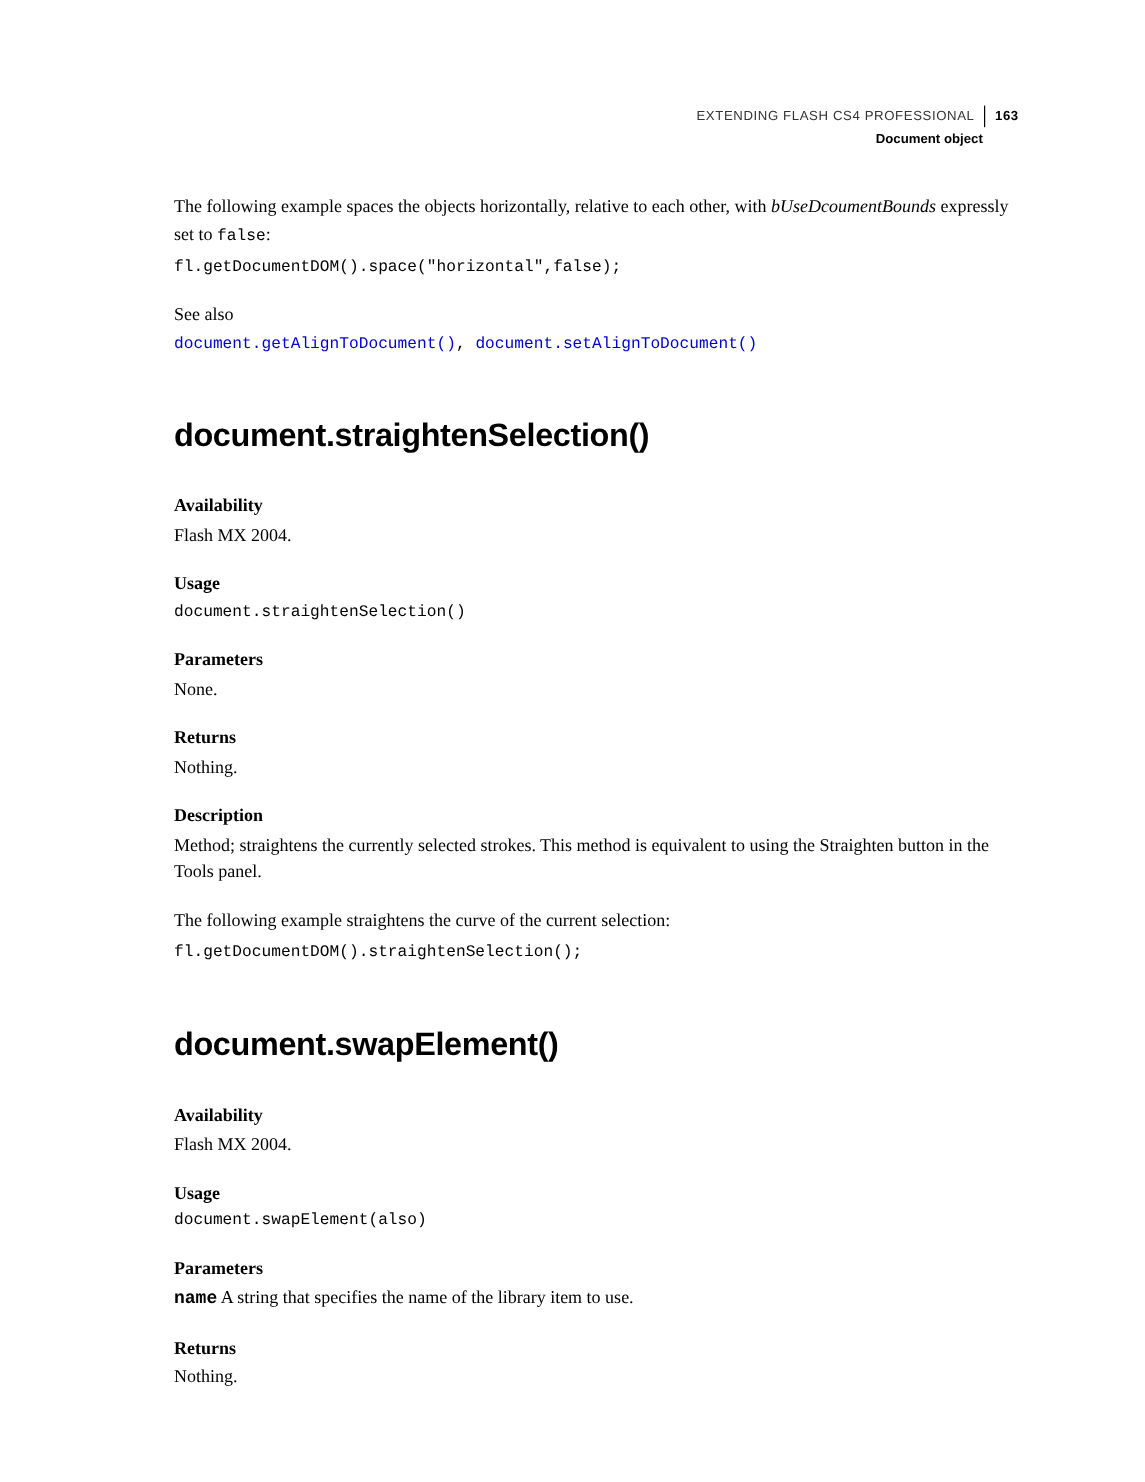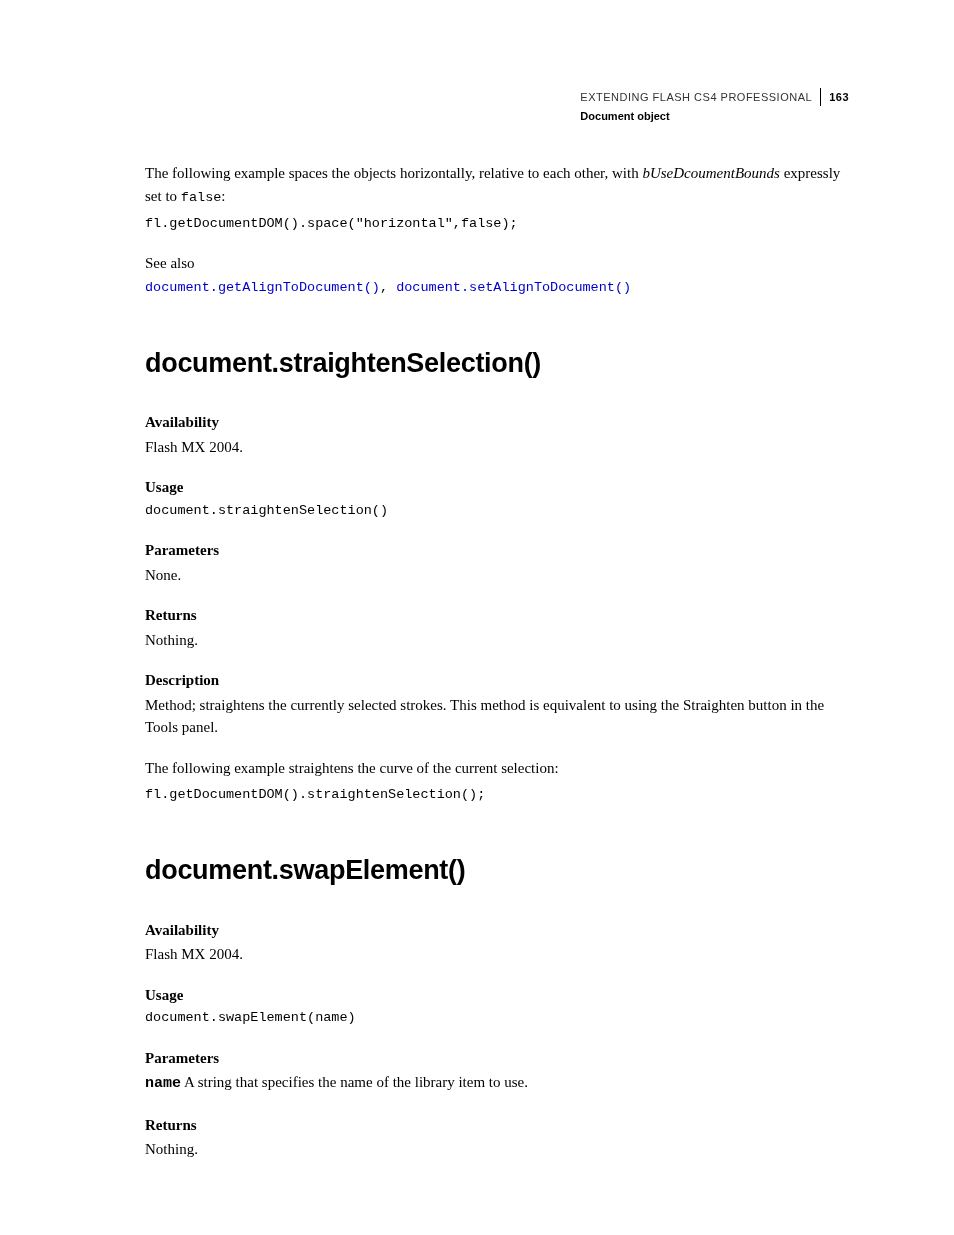--- a/index.html
+++ b/index.html
@@ -15,21 +15,21 @@
       background: #fff;
       width: 954px;
       height: 1235px;
       padding: 90px 105px 60px 145px;
       position: relative;
     }
     .header {
       position: absolute;
       top: 88px;
       right: 105px;
-      text-align: left;
+      text-align: right;
       font-family: "Myriad Pro", "Helvetica Neue", Arial, sans-serif;
     }
     .header-line1 {
       font-size: 11px;
       letter-spacing: 0.5px;
       display: flex;
       align-items: center;
       justify-content: flex-end;
     }
     .header-title {
@@ -166,21 +166,21 @@
 
   <h2 class="method-heading">document.swapElement()</h2>
 
   <div class="subsection">
     <div class="subsection-label">Availability</div>
     <div class="subsection-body">Flash MX 2004.</div>
   </div>
 
   <div class="subsection">
     <div class="subsection-label">Usage</div>
-    <div class="code-block" style="margin:2px 0 0 0;">document.swapElement(name)</div>
+    <div class="code-block" style="margin:2px 0 0 0;">document.swapElement(also)</div>
   </div>
 
   <div class="subsection">
     <div class="subsection-label">Parameters</div>
     <div class="subsection-body">
       <span class="param-name">name</span><span>  A string that specifies the name of the library item to use.</span>
     </div>
   </div>
 
   <div class="subsection">

